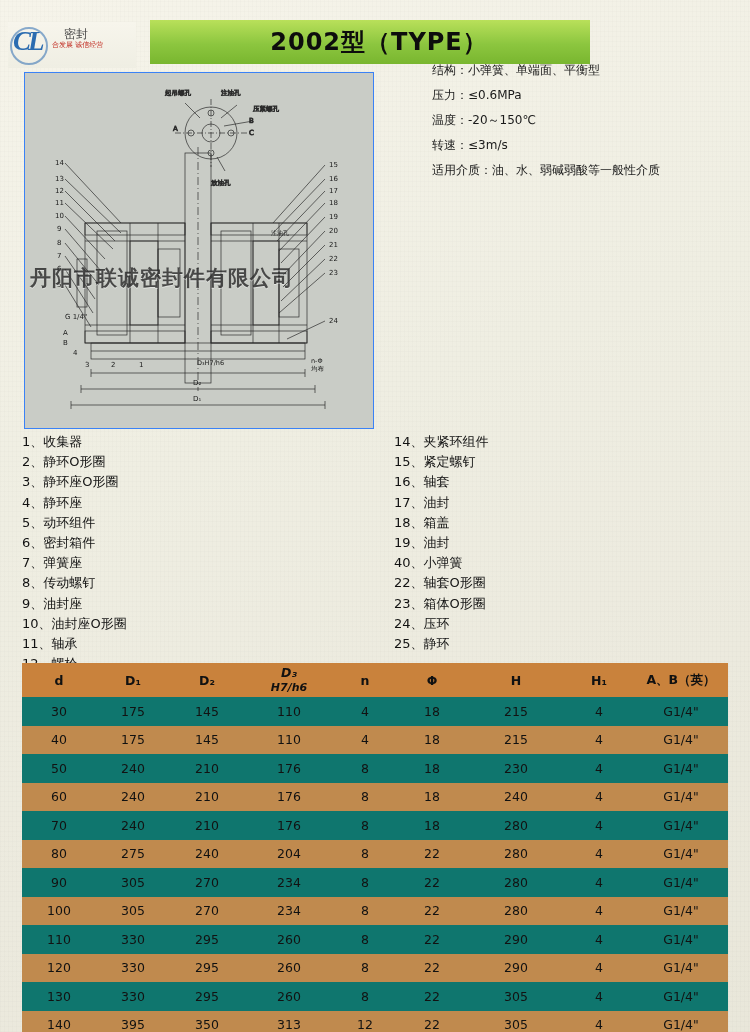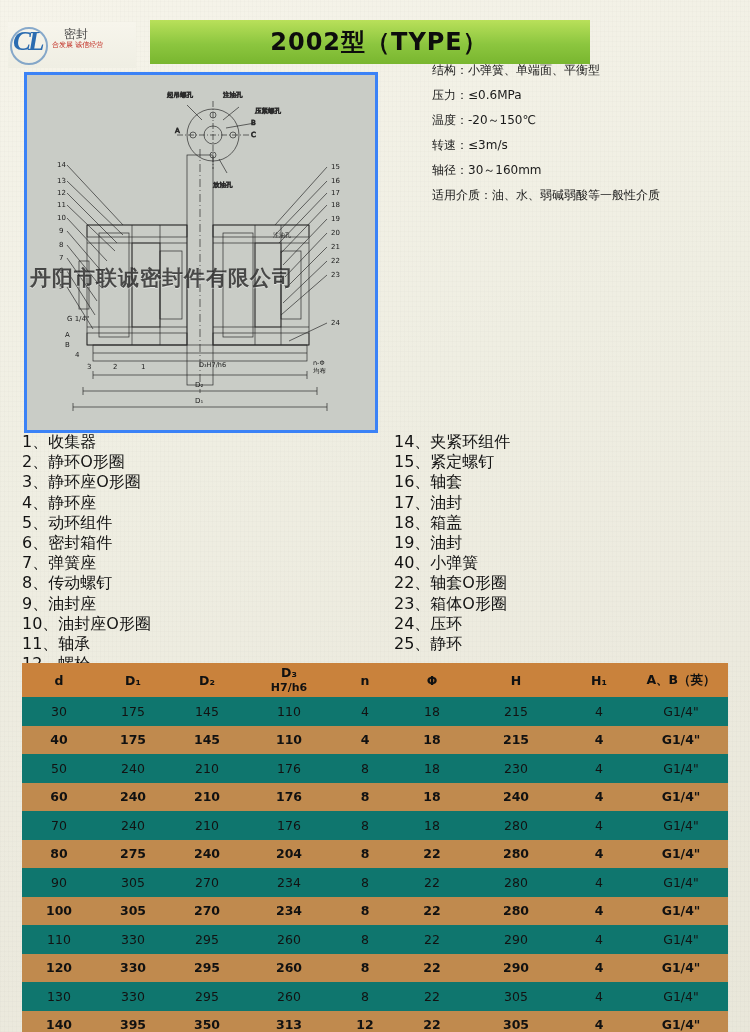--- a/index.html
+++ b/index.html
@@ -116,42 +116,42 @@
     color: #1a1a1a;
   }
   .specs .row { white-space: nowrap; }
 
   
   .drawing {
     position: absolute;
     left: 24px; top: 72px;
     width: 348px; height: 355px;
     background: #f9a8d4;
-    border: 3px solid #3b82f6;
+    border: 1px solid #3b82f6;
     overflow: hidden;
   }
   .drawing svg { display:block; }
 
   .watermark {
     position: absolute;
     left: 30px; top: 264px;
     font-family: Liberation Mono, monospace;
     font-size: 21px;
     font-weight: bold;
     color: rgba(30,30,30,0.78);
     letter-spacing: 1px;
     text-shadow: 0 1px 0 rgba(255,255,255,.45);
     white-space: nowrap;
   }
 
   
   .parts {
     position: absolute;
     font-family: "DejaVu Sans", sans-serif;
-    font-size: 16px;
+    font-size: 13px;
     line-height: 20.2px;
     color: #121212;
   }
   .parts.left { left: 22px; top: 432px; width: 330px; }
   .parts.right { left: 394px; top: 432px; width: 330px; }
   .parts div { white-space: nowrap; }
 
   
   .table-wrap {
     position: absolute;
@@ -182,22 +182,22 @@
   }
   table.spec-table td {
     height: 28.5px;
     text-align: center;
     padding: 0;
     font-size: 12.5px;
     color: #121212;
   }
   tr.odd td { background: #0f766e; }
   tr.even td { background: #c08a4e; }
-  tr.even td { color: #111; font-weight: bold; }
-  .sub-hdr-cell { line-height: 14px; }
+  tr.even td { color: #111; }
+  .sub-hdr-cell { line-height: 14px; font-style: italic; }
 </style>
 </head>
 <body>
 
 <div class="page">
   <div class="paper-texture"></div>
 
   <div class="header">
     <div class="logo-box">
       <div class="logo-mark">
@@ -212,21 +212,20 @@
     <div class="title-banner">
       <div class="t">2002型（TYPE）</div>
     </div>
   </div>
 
   <div class="specs">
     <div class="row">结构：小弹簧、单端面、平衡型</div>
     <div class="row">压力：≤0.6MPa</div>
     <div class="row">温度：-20～150℃</div>
     <div class="row">转速：≤3m/s</div>
-    <div class="row">轴径：30～160mm</div>
     <div class="row">适用介质：油、水、弱碱弱酸等一般性介质</div>
   </div>
 
   <div class="drawing">
     <svg width="348" height="355" viewBox="0 0 348 355" xmlns="http://www.w3.org/2000/svg">
       <rect x="0" y="0" width="348" height="355" fill="#c9ccc6"></rect>
       <g stroke="#2b2b2b" fill="none" stroke-width="0.7">
 
         <circle cx="186" cy="60" r="26"></circle>
         <circle cx="186" cy="60" r="9"></circle>

